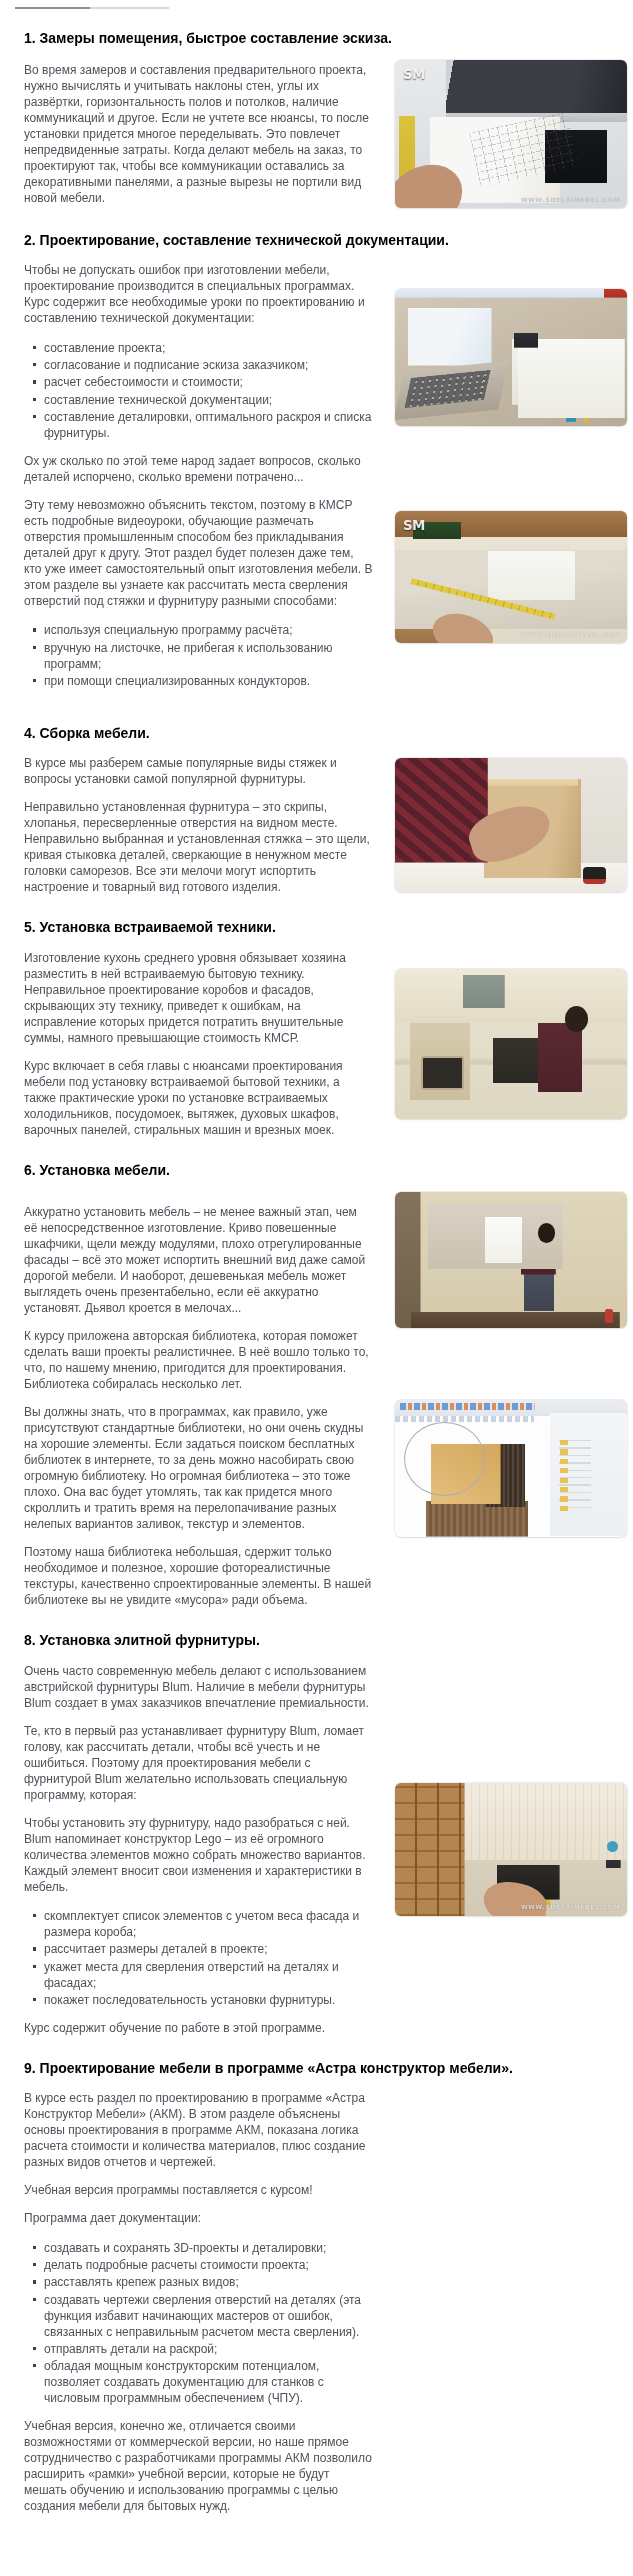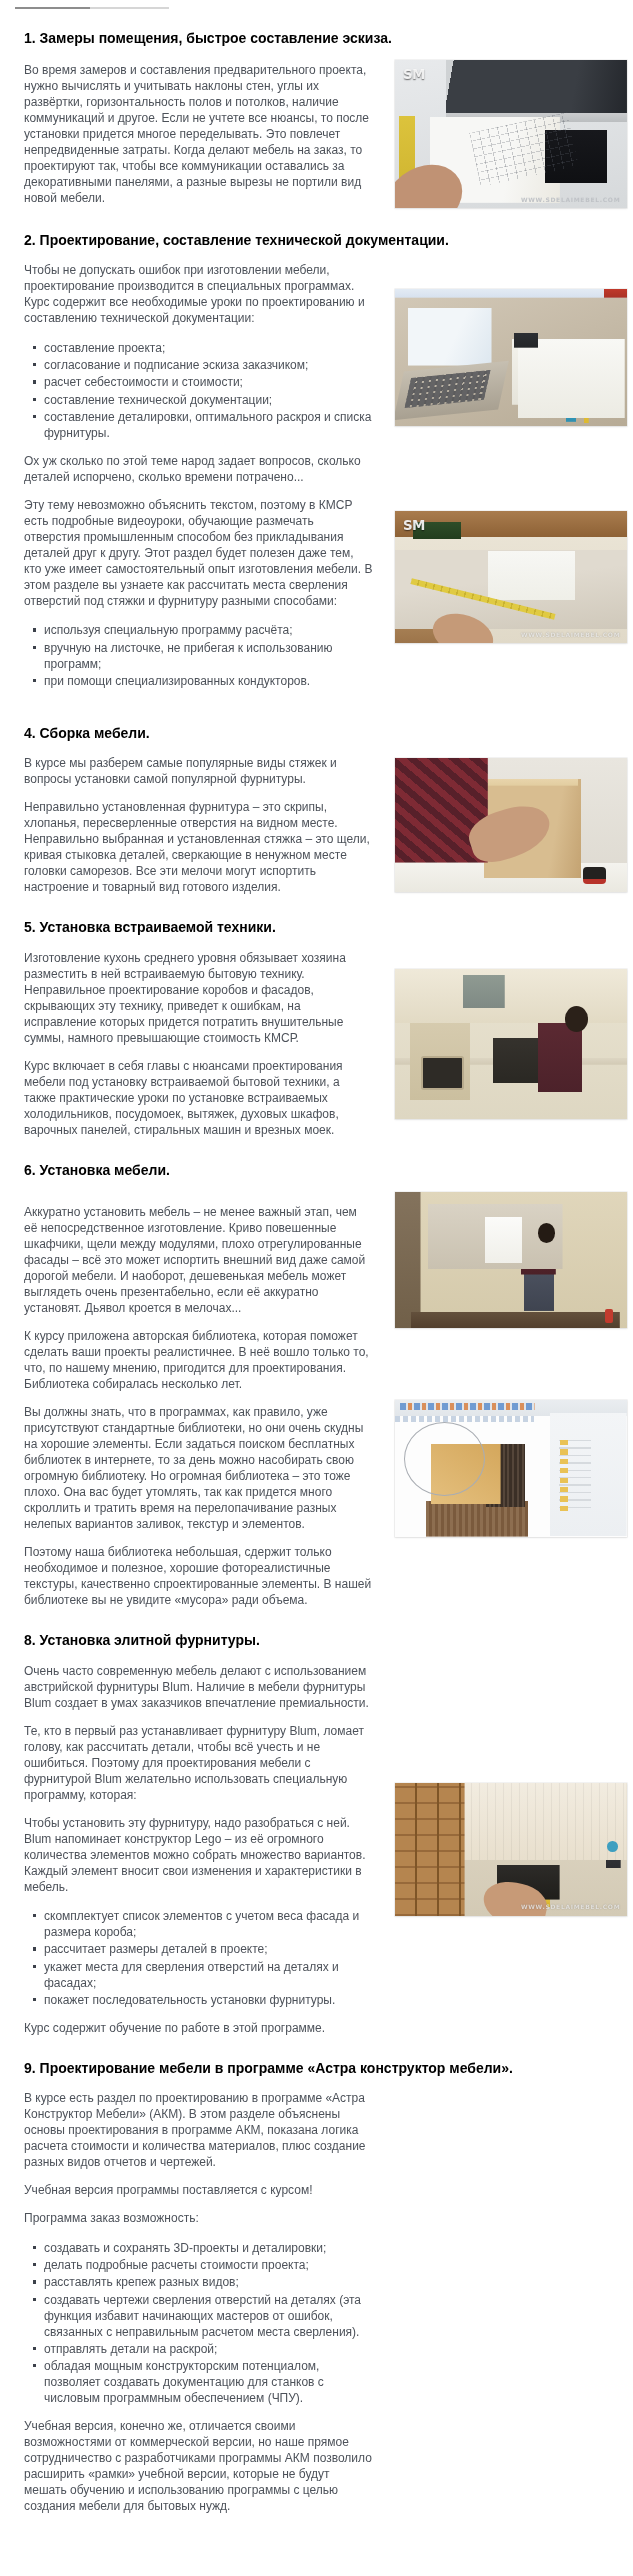--- a/index.html
+++ b/index.html
@@ -31,21 +31,21 @@
 
   .blist{list-style:none;margin:13.4px 0 12px;padding:0 0 0 20px}
   .blist li{position:relative;margin:0 0 1.3px;line-height:16px}
   .blist li::before{
     content:"";position:absolute;left:-11.4px;top:6px;
     width:3.3px;height:3.3px;background:#3c414a;
   }
 
   .photo-col{flex:1 1 auto;display:flex;justify-content:flex-end}
   .photo{
-    position:relative;width:232px;border-radius:0;overflow:hidden;
+    position:relative;width:232px;border-radius:6px;overflow:hidden;
     box-shadow:0 0 0 0.7px rgba(0,0,0,.07),0 0.7px 2px rgba(0,0,0,.08);
   }
   .photo::before,.photo::after{content:"";position:absolute}
 
   
   .v1{height:148px;background:
     linear-gradient(#17181c,#0f1013) 88% 74% / 62px 53px no-repeat,
     linear-gradient(100deg,#f7f7f5 60%,#ebe9e1) 34% 92% / 56% 58% no-repeat,
     linear-gradient(#dcc33c,#cdb22e) 2% 100% / 16px 62% no-repeat,
     linear-gradient(#caccce,#babdbf) 100% 38% / 78% 9.4px no-repeat,
@@ -293,21 +293,21 @@
             </div>
           </div>
         </div>
       </section>
       <section class="section">
         <h3 class="s-heading">9. Проектирование мебели в программе «Астра конструктор мебели».</h3>
         <div class="row">
           <div class="text">
             <p>В курсе есть раздел по проектированию в программе «Астра Конструктор Мебели» (АКМ). В этом разделе объяснены основы проектирования в программе АКМ, показана логика расчета стоимости и количества материалов, плюс создание разных видов отчетов и чертежей.</p>
             <p class="u">Учебная версия программы поставляется с курсом!</p>
-            <p>Программа заказ возможность:</p>
+            <p>Программа дает документации:</p>
             <ul class="blist">
               <li>создавать и сохранять 3D-проекты и деталировки;</li>
               <li>делать подробные расчеты стоимости проекта;</li>
               <li>расставлять крепеж разных видов;</li>
               <li>создавать чертежи сверления отверстий на деталях (эта функция избавит начинающих мастеров от ошибок, связанных с неправильным расчетом места сверления).</li>
               <li>отправлять детали на раскрой;</li>
               <li>обладая мощным конструкторским потенциалом, позволяет создавать документацию для станков с числовым программным обеспечением (ЧПУ).</li>
             </ul>
             <p>Учебная версия, конечно же, отличается своими возможностями от коммерческой версии, но наше прямое сотрудничество с разработчиками программы АКМ позволило расширить «рамки» учебной версии, которые не будут мешать обучению и использованию программы с целью создания мебели для бытовых нужд.</p>
           </div>

